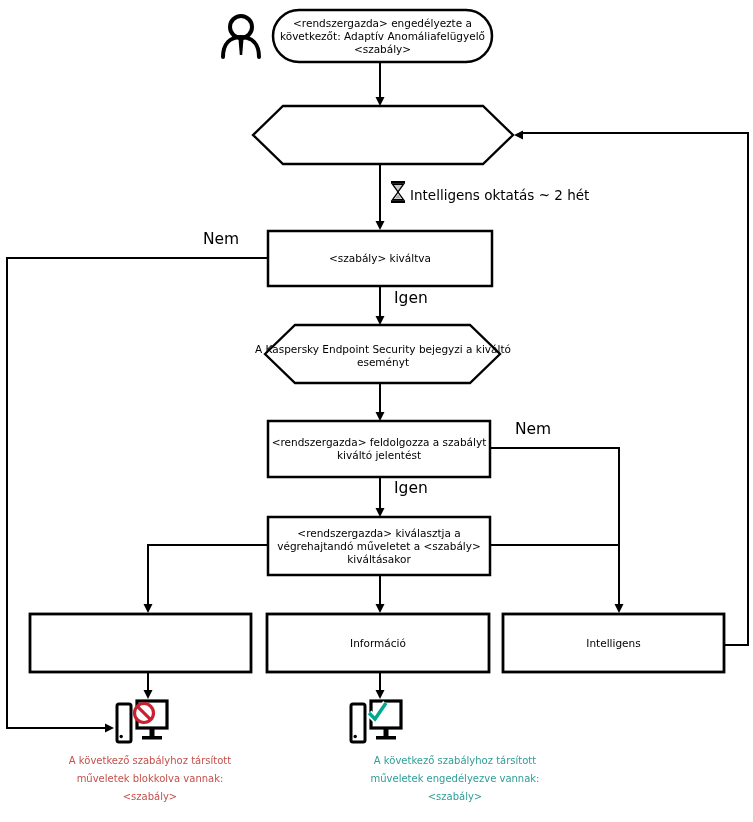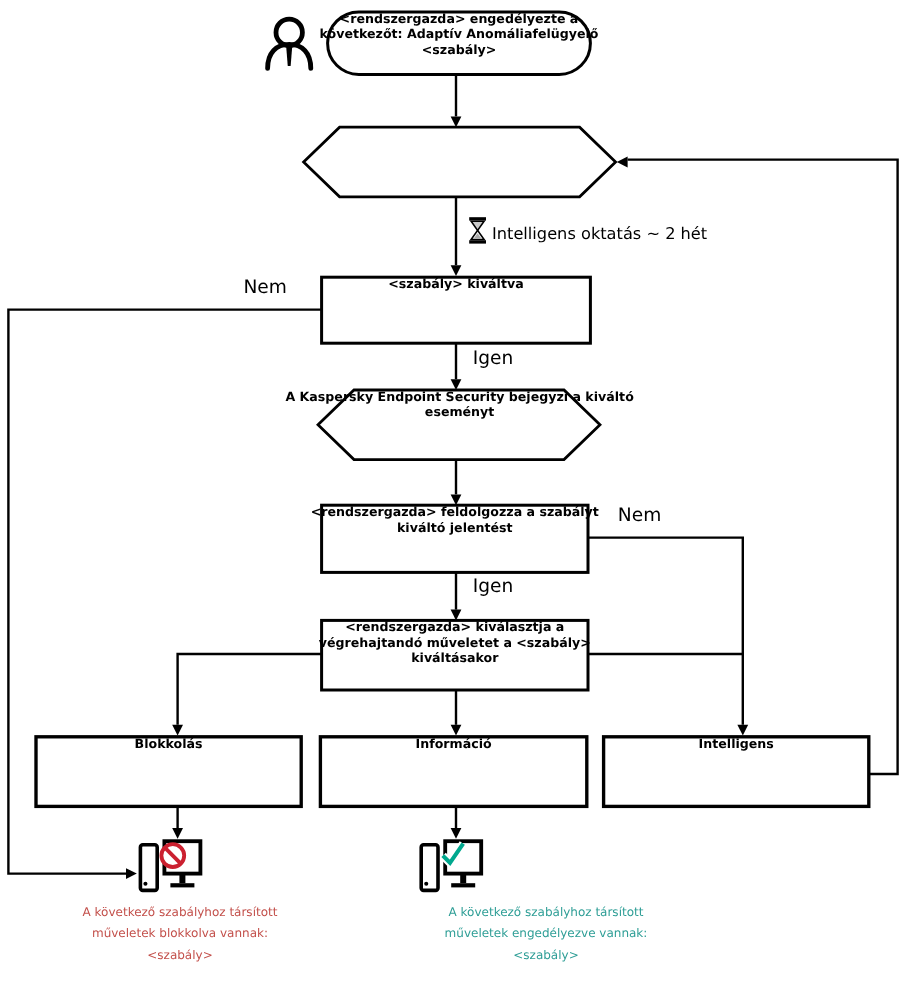--- a/index.html
+++ b/index.html
@@ -3,22 +3,22 @@
 <meta charset="utf-8">
 <style>
   html,body { margin:0; padding:0; background:#ffffff; }
   .canvas {
     position:relative; width:753px; height:822px; background:#ffffff;
     font-family:"DejaVu Sans","Liberation Sans",sans-serif; color:#000;
     overflow:hidden;
   }
   svg.layer { position:absolute; left:0; top:0; }
   .nt {
-    position:absolute; display:flex; justify-content:center;
-    font-size:10.5px; line-height:13px; text-align:center; color:#000;font-weight:bold;
+    position:absolute; display:flex; align-items:center; justify-content:center;
+    font-size:10.5px; line-height:13px; text-align:center; color:#000;
   }
   .nt span { white-space:pre; }
   .lbl { position:absolute; font-size:15.5px; line-height:17px; color:#000; }
   .lbl.c { text-align:center; }
   .dur { position:absolute; font-size:13.5px; color:#000; }
   .outcome {
     position:absolute; width:280px; text-align:center;
     font-size:10px; line-height:18px;
   }
   .outcome span { white-space:pre; }
@@ -150,23 +150,20 @@
   <div class="lbl" style="left:394px; top:480px;">
     <span>Igen</span>
   </div>
 
   <div class="nt" style="left:268px; top:517px; width:222px; height:58px;">
     <span>&lt;rendszergazda&gt; kiválasztja a
 végrehajtandó műveletet a &lt;szabály&gt;
 kiváltásakor</span>
   </div>
 
-  <div class="nt" style="left:30px; top:614px; width:221px; height:58px;">
-    <span>Blokkolás</span>
-  </div>
 
   <div class="nt" style="left:267px; top:614px; width:222px; height:58px;">
     <span>Információ</span>
   </div>
 
   <div class="nt" style="left:503px; top:614px; width:221px; height:58px;">
     <span>Intelligens</span>
   </div>
 
   <div class="outcome blocked" style="left:10px; top:752px;">

